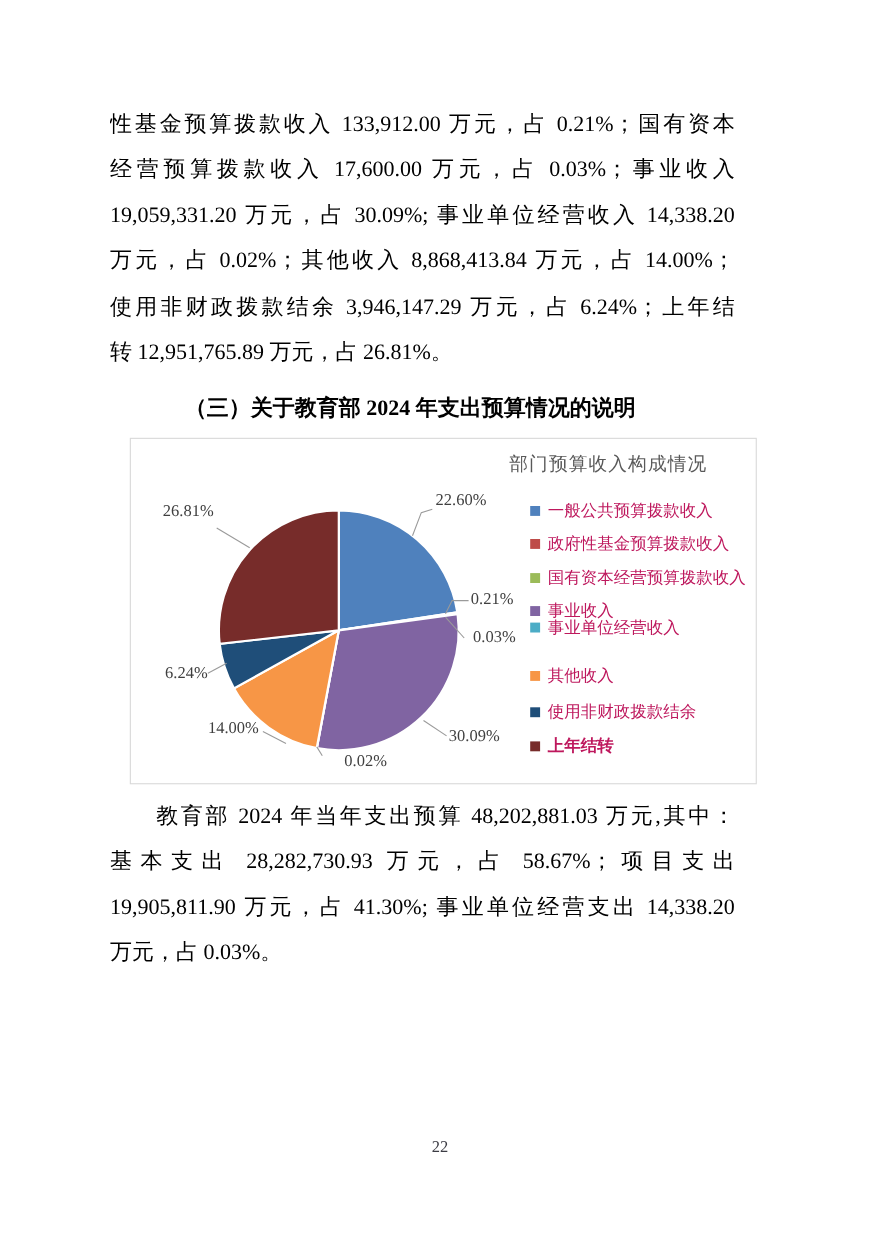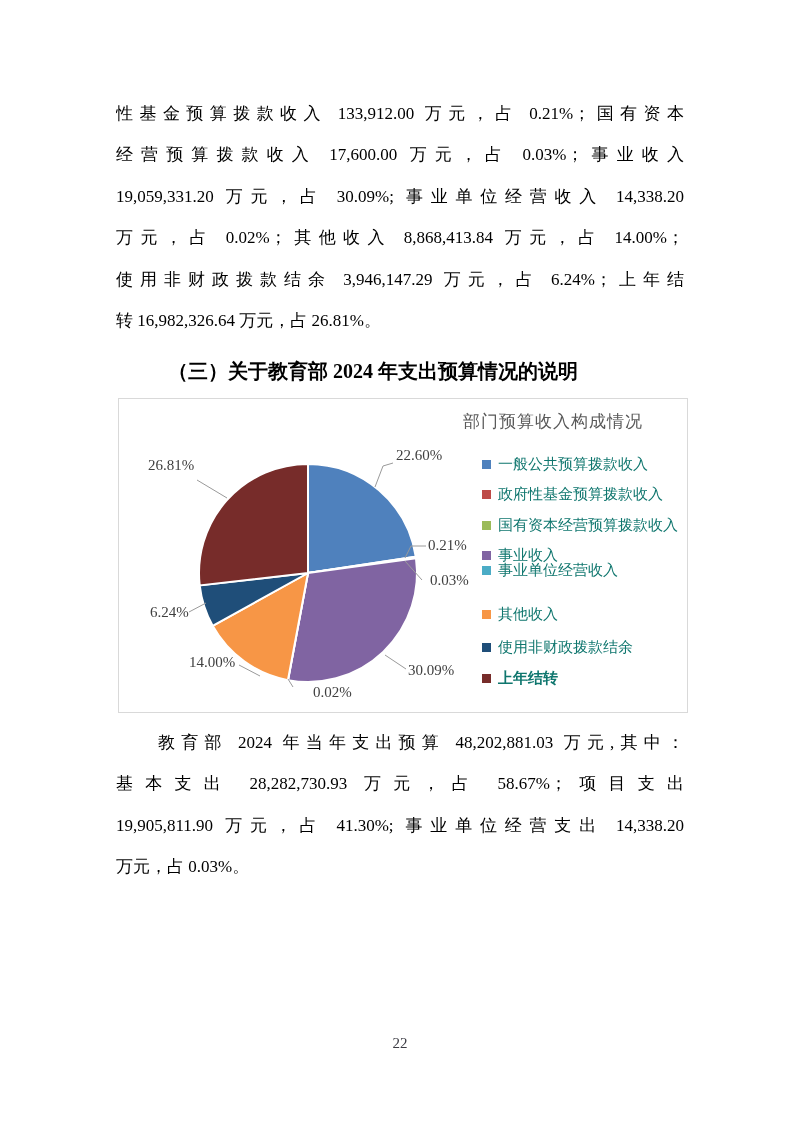--- a/index.html
+++ b/index.html
@@ -1,20 +1,20 @@
 <!DOCTYPE html>
 <html><head>
 <meta charset="utf-8">
 <style>
   html,body{margin:0;padding:0;background:#ffffff;}
   .page{
     position:relative;width:800px;height:1131px;background:#ffffff;overflow:hidden;
     font-family:"Liberation Serif","DejaVu Serif",serif;color:#000;
   }
-  .para{position:absolute;left:116px;width:568px;font-size:17px;}
+  .para{position:absolute;left:100px;width:568px;font-size:20px;}
   .para .tline{
     height:41.4px;line-height:41.4px;overflow:hidden;
     text-align:justify;text-align-last:justify;
   }
   .para .tline.lastline{text-align-last:left;}
   .para .tline.indent{text-indent:42px;}
   .heading{
     position:absolute;left:116px;top:355px;width:568px;height:32px;line-height:32px;
     font-size:20px;font-weight:bold;text-indent:52px;white-space:nowrap;
   }
@@ -27,38 +27,38 @@
     font-size:17px;color:#595959;letter-spacing:1px;
   }
   .pie-svg{position:absolute;left:0;top:0;}
   .pie-label{
     position:absolute;font-size:15px;color:#3f3f3f;white-space:nowrap;
   }
   .legend-item{
     position:absolute;left:363px;height:18px;display:flex;align-items:center;
   }
   .legend-swatch{width:9px;height:9px;flex:0 0 9px;}
-  .legend-label{margin-left:7px;font-size:15px;color:#0f766e;white-space:nowrap;}
+  .legend-label{margin-left:7px;font-size:15px;color:#be185d;white-space:nowrap;}
   .page-num{
     position:absolute;left:0;top:1035px;width:100%;text-align:center;
     font-size:15px;color:#3c3c44;
   }
 </style>
 </head>
 <body>
 
 <div class="page">
 
   <div class="para" style="top:93px;">
     <div class="tline">性基金预算拨款收入 133,912.00 万元，占 0.21%；国有资本</div>
     <div class="tline">经营预算拨款收入 17,600.00 万元，占 0.03%；事业收入</div>
     <div class="tline">19,059,331.20 万元，占 30.09%; 事业单位经营收入 14,338.20</div>
     <div class="tline">万元，占 0.02%；其他收入 8,868,413.84 万元，占 14.00%；</div>
     <div class="tline">使用非财政拨款结余 3,946,147.29 万元，占 6.24%；上年结</div>
-    <div class="tline lastline">转 16,982,326.64 万元，占 26.81%。</div>
+    <div class="tline lastline">转 12,951,765.89 万元，占 26.81%。</div>
   </div>
 
   <div class="heading">（三）关于教育部 2024 年支出预算情况的说明</div>
 
   <div class="chart-box" id="chart-box">
     <div class="chart-title">部门预算收入构成情况</div>
     <svg class="pie-svg" id="pie-svg" width="568" height="313" viewBox="0 0 568 313">
         <path d="M 189 174 L 189.00 65.00 A 109 109 0 0 1 296.76 157.63 Z" fill="#4F81BD" stroke="#ffffff" stroke-width="2"></path>
         <path d="M 189 174 L 296.76 157.63 A 109 109 0 0 1 296.97 159.05 Z" fill="#BE4B48" stroke="#ffffff" stroke-width="2"></path>
         <path d="M 189 174 L 296.97 159.05 A 109 109 0 0 1 297.00 159.25 Z" fill="#9BBB59" stroke="#ffffff" stroke-width="2"></path>

